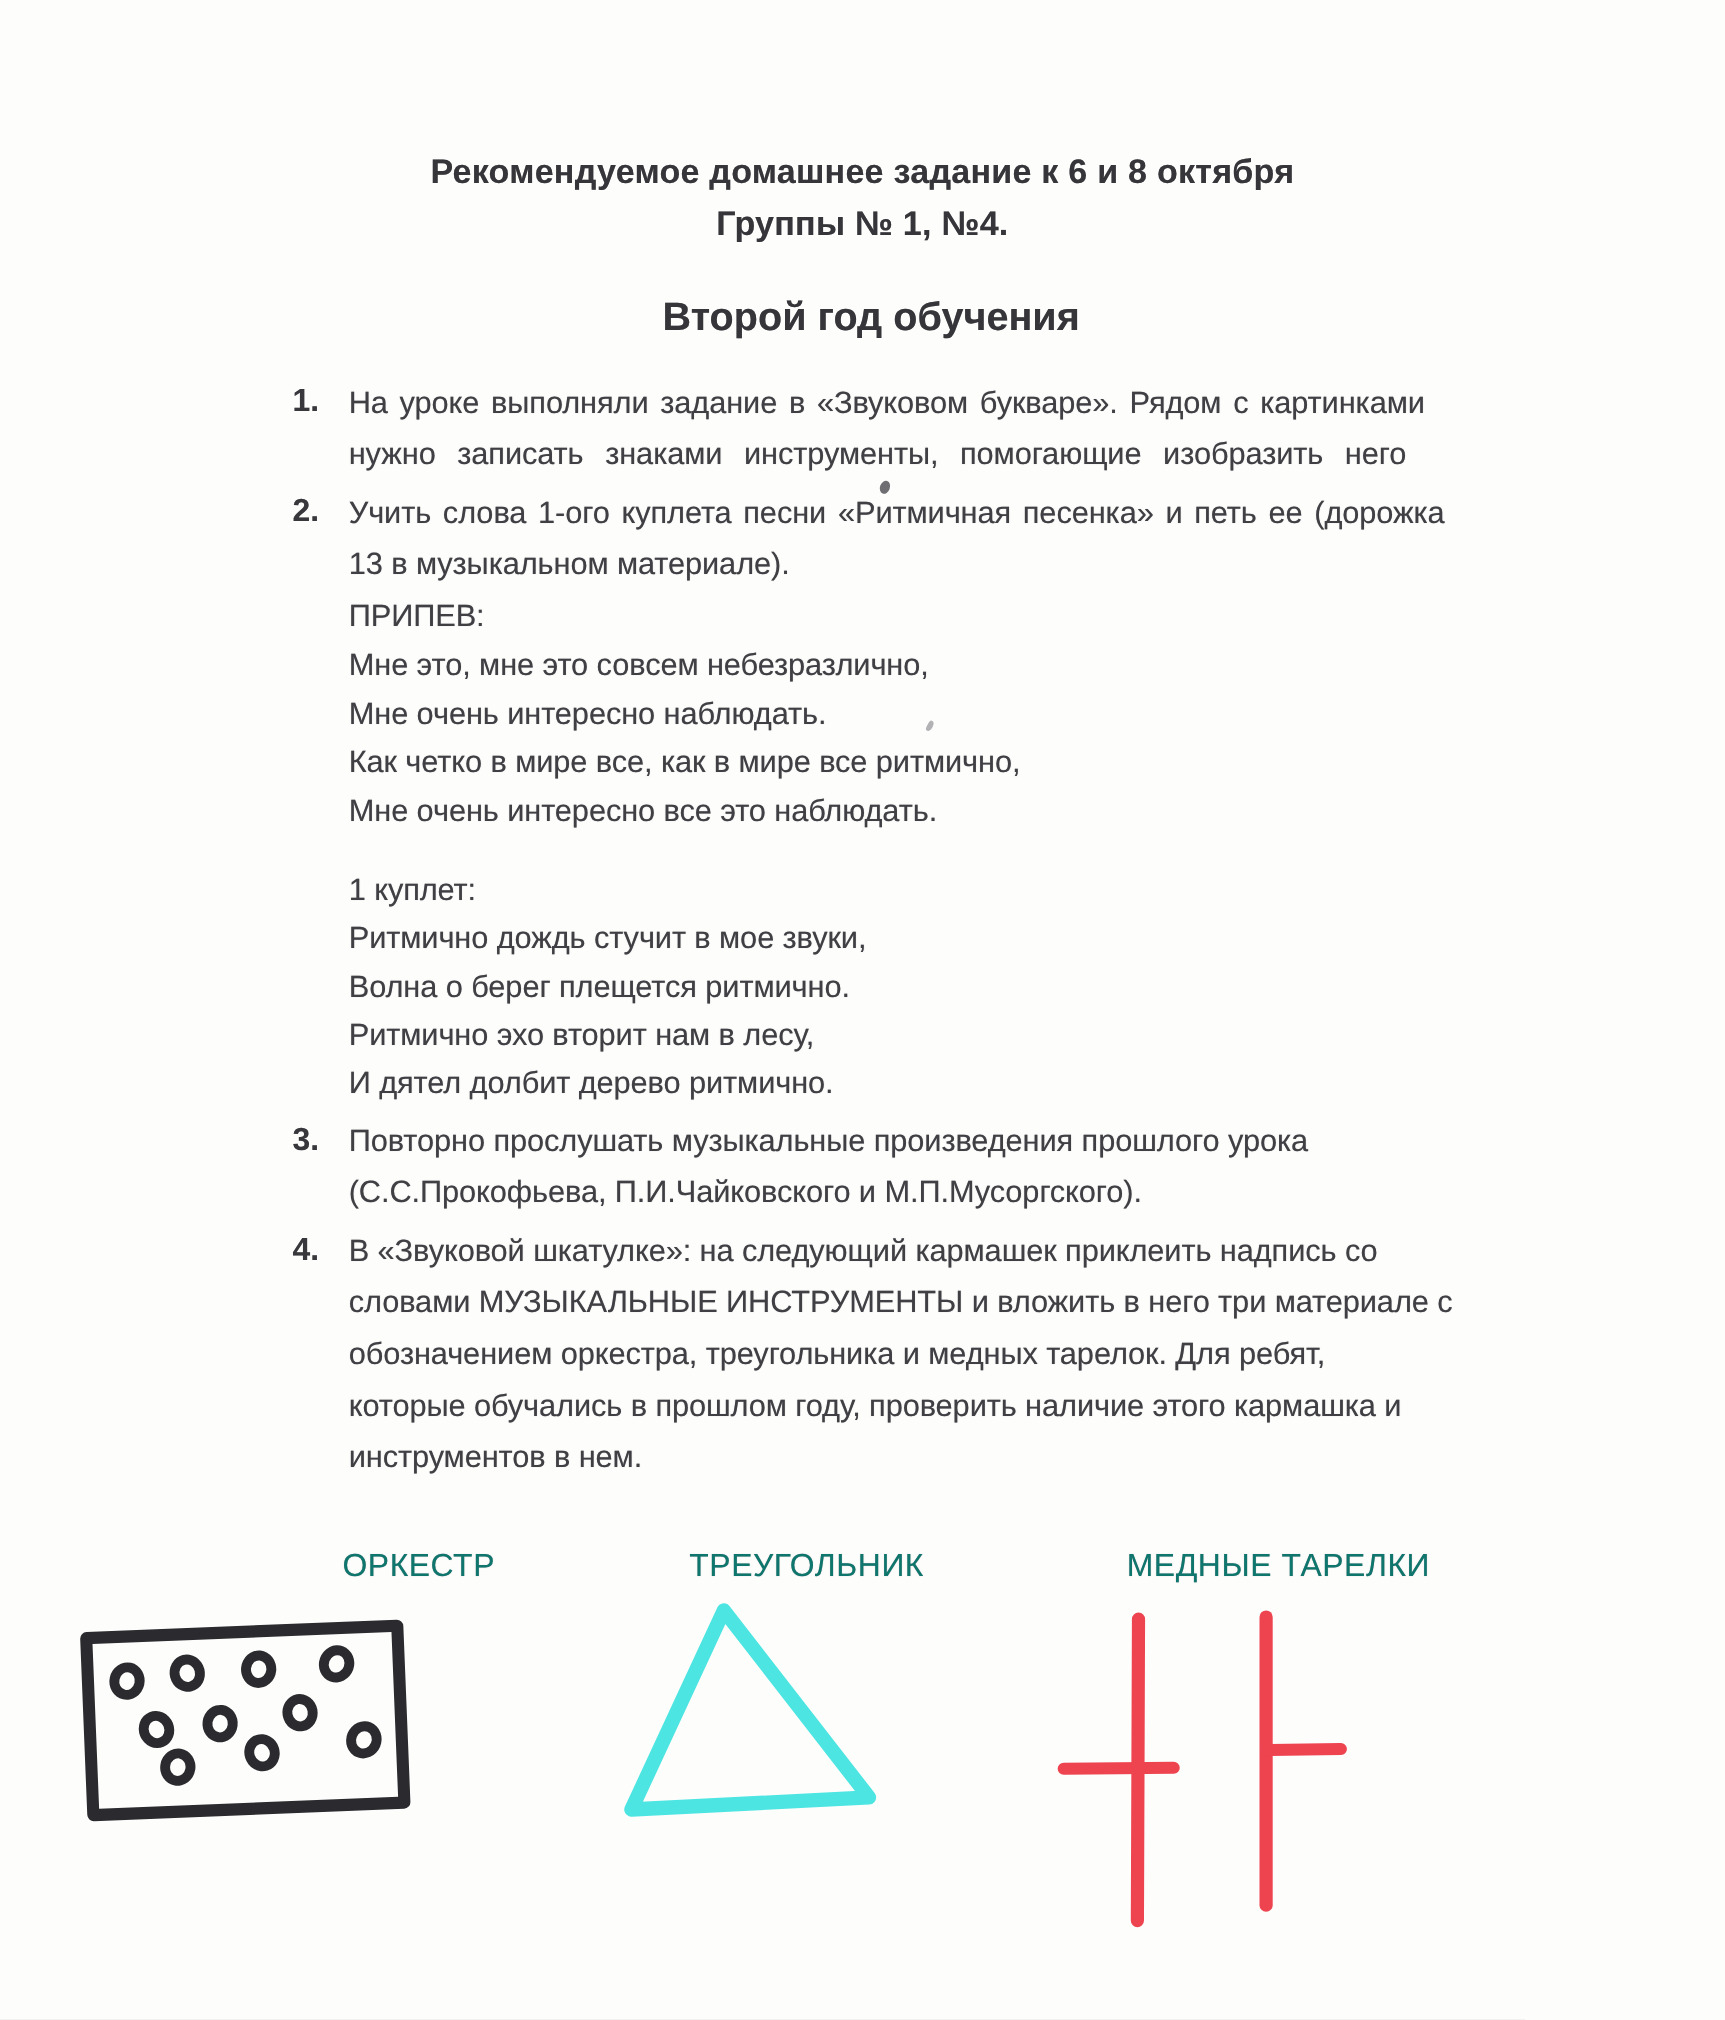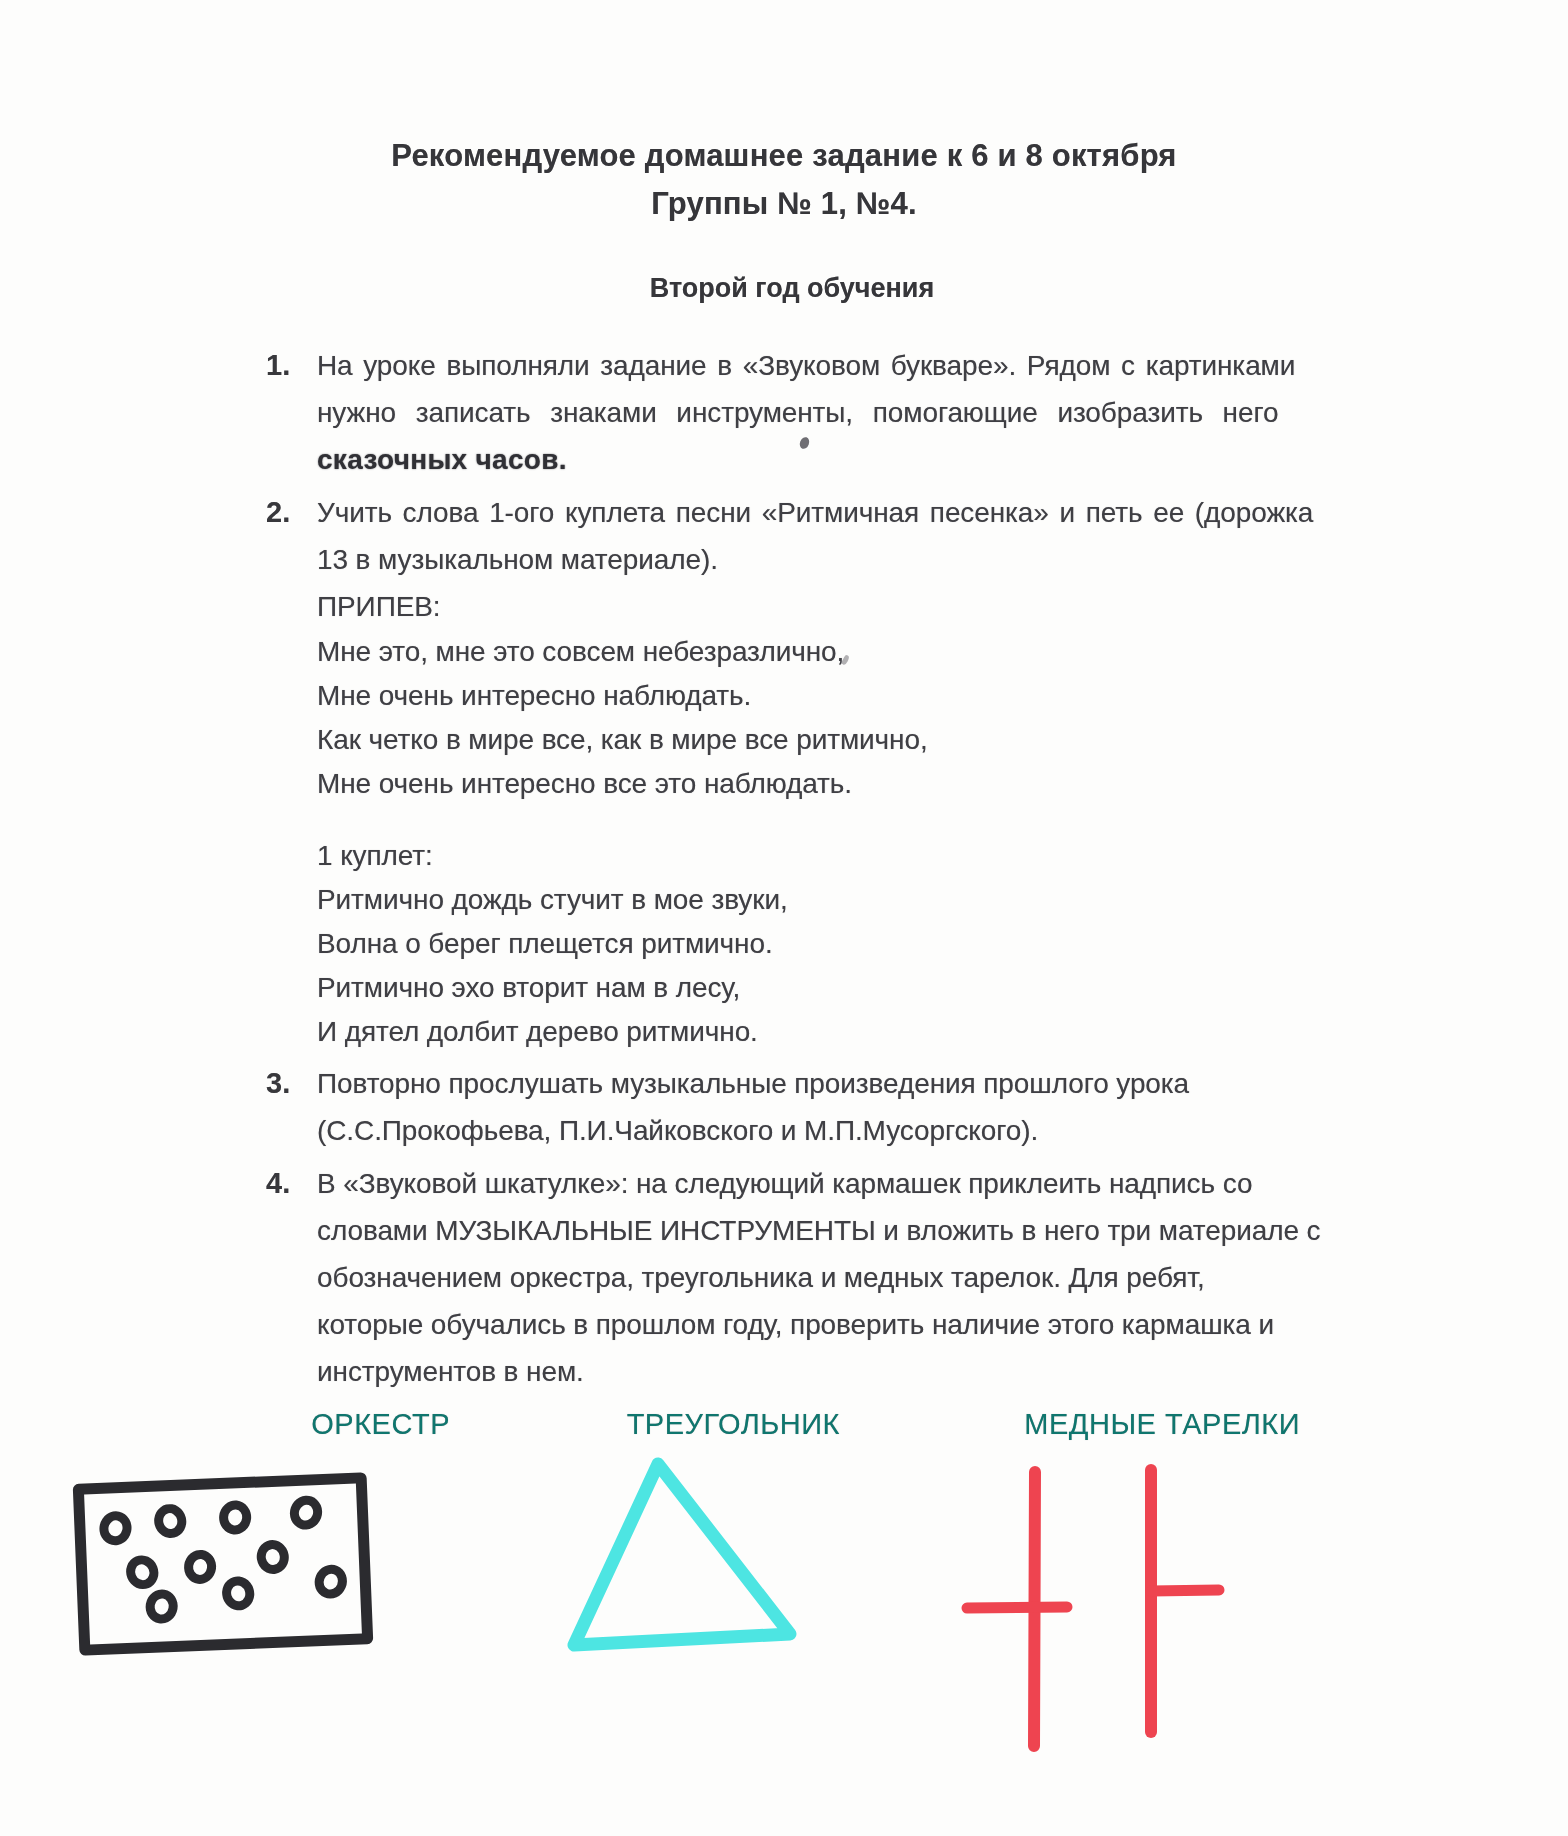--- a/index.html
+++ b/index.html
@@ -29,21 +29,21 @@
     font-size: 31px;
     font-weight: bold;
     line-height: 40px;
     color: var(--title-ink, #36363A);
     letter-spacing: 0.2px;
     text-shadow: 0 0 0.6px rgba(54,54,58,0.45);
   }
   .title-line + .title-line { margin-top: 8px; }
   .doc-subtitle {
     margin-top: 44px;
-    font-size: 27px;
+    font-size: 36px;
     font-weight: bold;
     line-height: 40px;
     color: var(--title-ink, #36363A);
     text-shadow: 0 0 0.6px rgba(54,54,58,0.45);
     margin-left: 16px;
   }
   
   .tasks { margin: 34px 0 0 266px; width: 1040px; }
   .task { display: flex; }
   .task + .task { margin-top: 6px; }
@@ -130,21 +130,20 @@
     <div class="doc-subtitle">Второй год обучения</div>
   </header>
 
   <main class="tasks">
 
     <section class="task">
       <div class="task-num">1.</div>
       <div class="task-body">
         <div class="line wide-1">На уроке выполняли задание в «Звуковом букваре». Рядом с картинками</div>
         <div class="line wide-2">нужно записать знаками инструменты, помогающие изобразить него</div>
-        <div class="line smudged">сказочных часов.</div>
       </div>
     </section>
 
     <section class="task">
       <div class="task-num">2.</div>
       <div class="task-body">
         <div class="line wide-1">Учить слова 1-ого куплета песни «Ритмичная песенка» и петь ее (дорожка</div>
         <div class="line">13 в музыкальном материале).</div>
         <div class="line">ПРИПЕВ:</div>
         <div class="line lyric">Мне это, мне это совсем небезразлично,</div>

